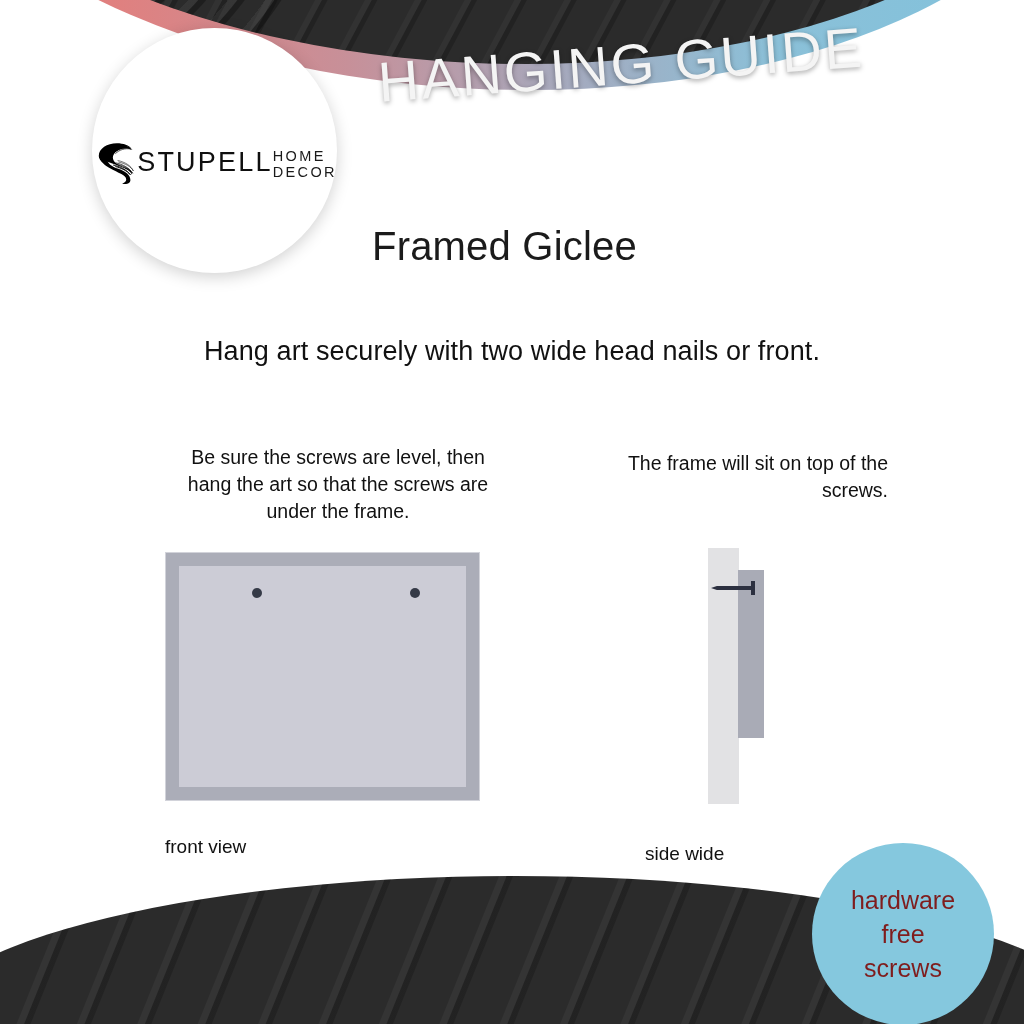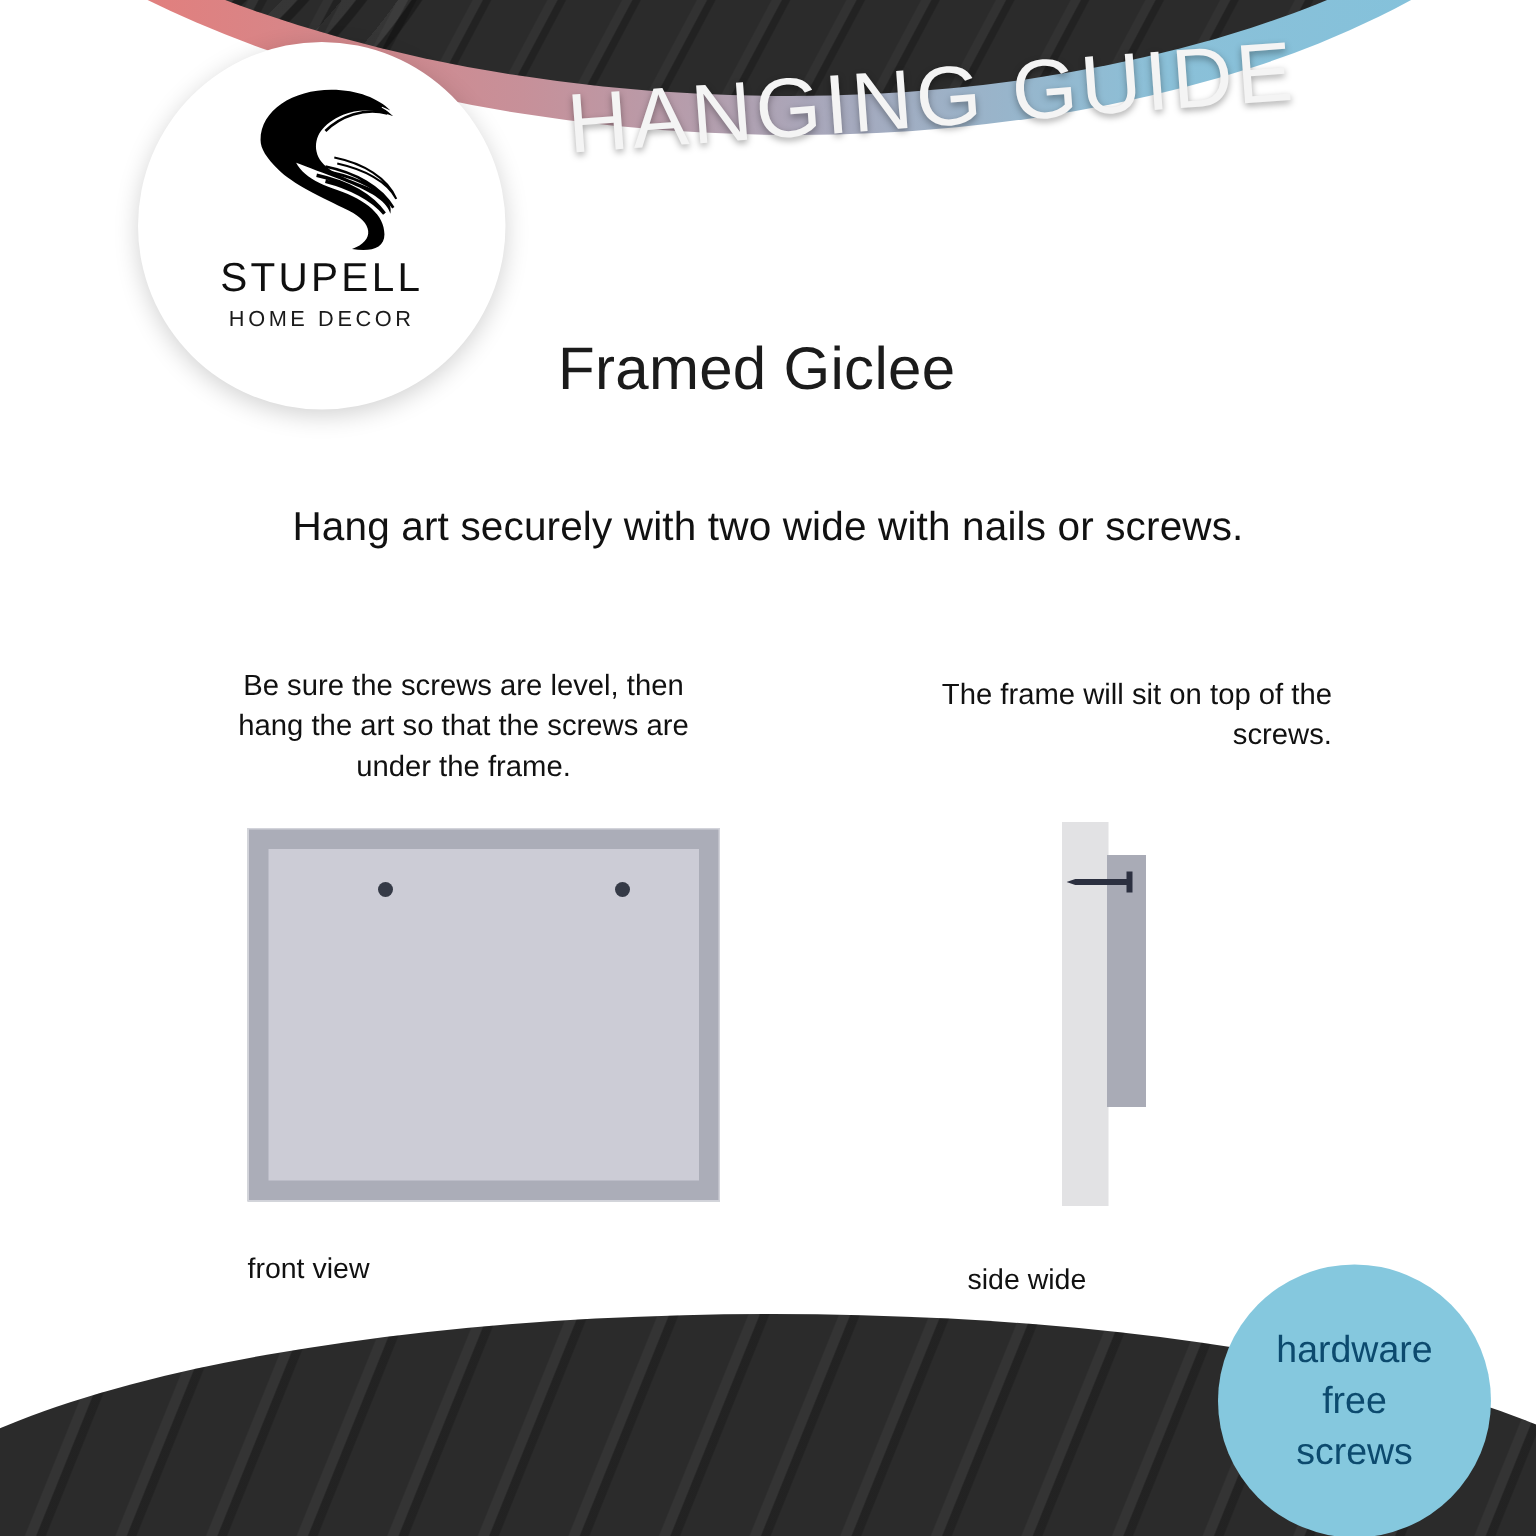--- a/index.html
+++ b/index.html
@@ -126,21 +126,21 @@
   .logo-badge {
     position: absolute;
     left: 92px;
     top: 28px;
     width: 245px;
     height: 245px;
     border-radius: 50%;
     background: #ffffff;
     box-shadow: 0 4px 16px rgba(0,0,0,0.18);
     display: flex;
-    flex-direction: column;
+    flex-direction: row;
     align-items: center;
     justify-content: flex-start;
     padding-top: 22px;
     box-sizing: border-box;
     z-index: 5;
   }
   .logo-mark { width: 118px; height: 118px; display: block; }
   .logo-name {
     font-size: 27px;
     letter-spacing: 2.2px;
@@ -191,21 +191,21 @@
     width: 1024px;
     text-align: center;
     font-size: 27px;
     color: #111111;
     letter-spacing: 0.1px;
   }
 
   
   .caption-left {
     position: absolute;
-    left: 151px;
+    left: 180px;
     top: 444px;
     width: 316px;
     text-align: center;
     font-size: 19.5px;
     line-height: 27px;
     color: #111111;
   }
   .caption-right {
     position: absolute;
     left: 588px;
@@ -304,21 +304,21 @@
     top: 843px;
     width: 182px;
     height: 182px;
     border-radius: 50%;
     background: #85c8de;
     display: flex;
     flex-direction: column;
     align-items: center;
     justify-content: center;
     z-index: 6;
-    color: #0c4a6e;
+    color: #7f1d1d;
     font-size: 25px;
     line-height: 34px;
     text-align: center;
   }
   .hw-badge span { display: block; }
 </style>
 </head>
 <body>
 
 <div id="page">
@@ -345,21 +345,21 @@
         <path d="M62,62 C82,66 100,76 108,90 C100,78 84,70 66,66" stroke-width="1.8"></path>
         <path d="M68,56 C88,60 104,70 110,84 C104,72 88,64 70,60" stroke-width="1.4"></path>
       </g>
     </svg>
     <div class="logo-name">STUPELL</div>
     <div class="logo-sub">HOME DECOR</div>
   </div>
 
   <div class="product-type">Framed Giclee</div>
 
-  <div class="main-instruction">Hang art securely with two wide with nails or screws.</div>
+  <div class="main-instruction">Hang art securely with two wide head nails or front.</div>
 
   <div class="caption-left">Be sure the screws are level, then hang the art so that the screws are under the frame.</div>
 
   <div class="caption-right">The frame will sit on top of the screws.</div>
 
   <div class="front-view">
     <div class="front-view-mat">
       <div class="screw-dot left"></div>
       <div class="screw-dot right"></div>
     </div>

